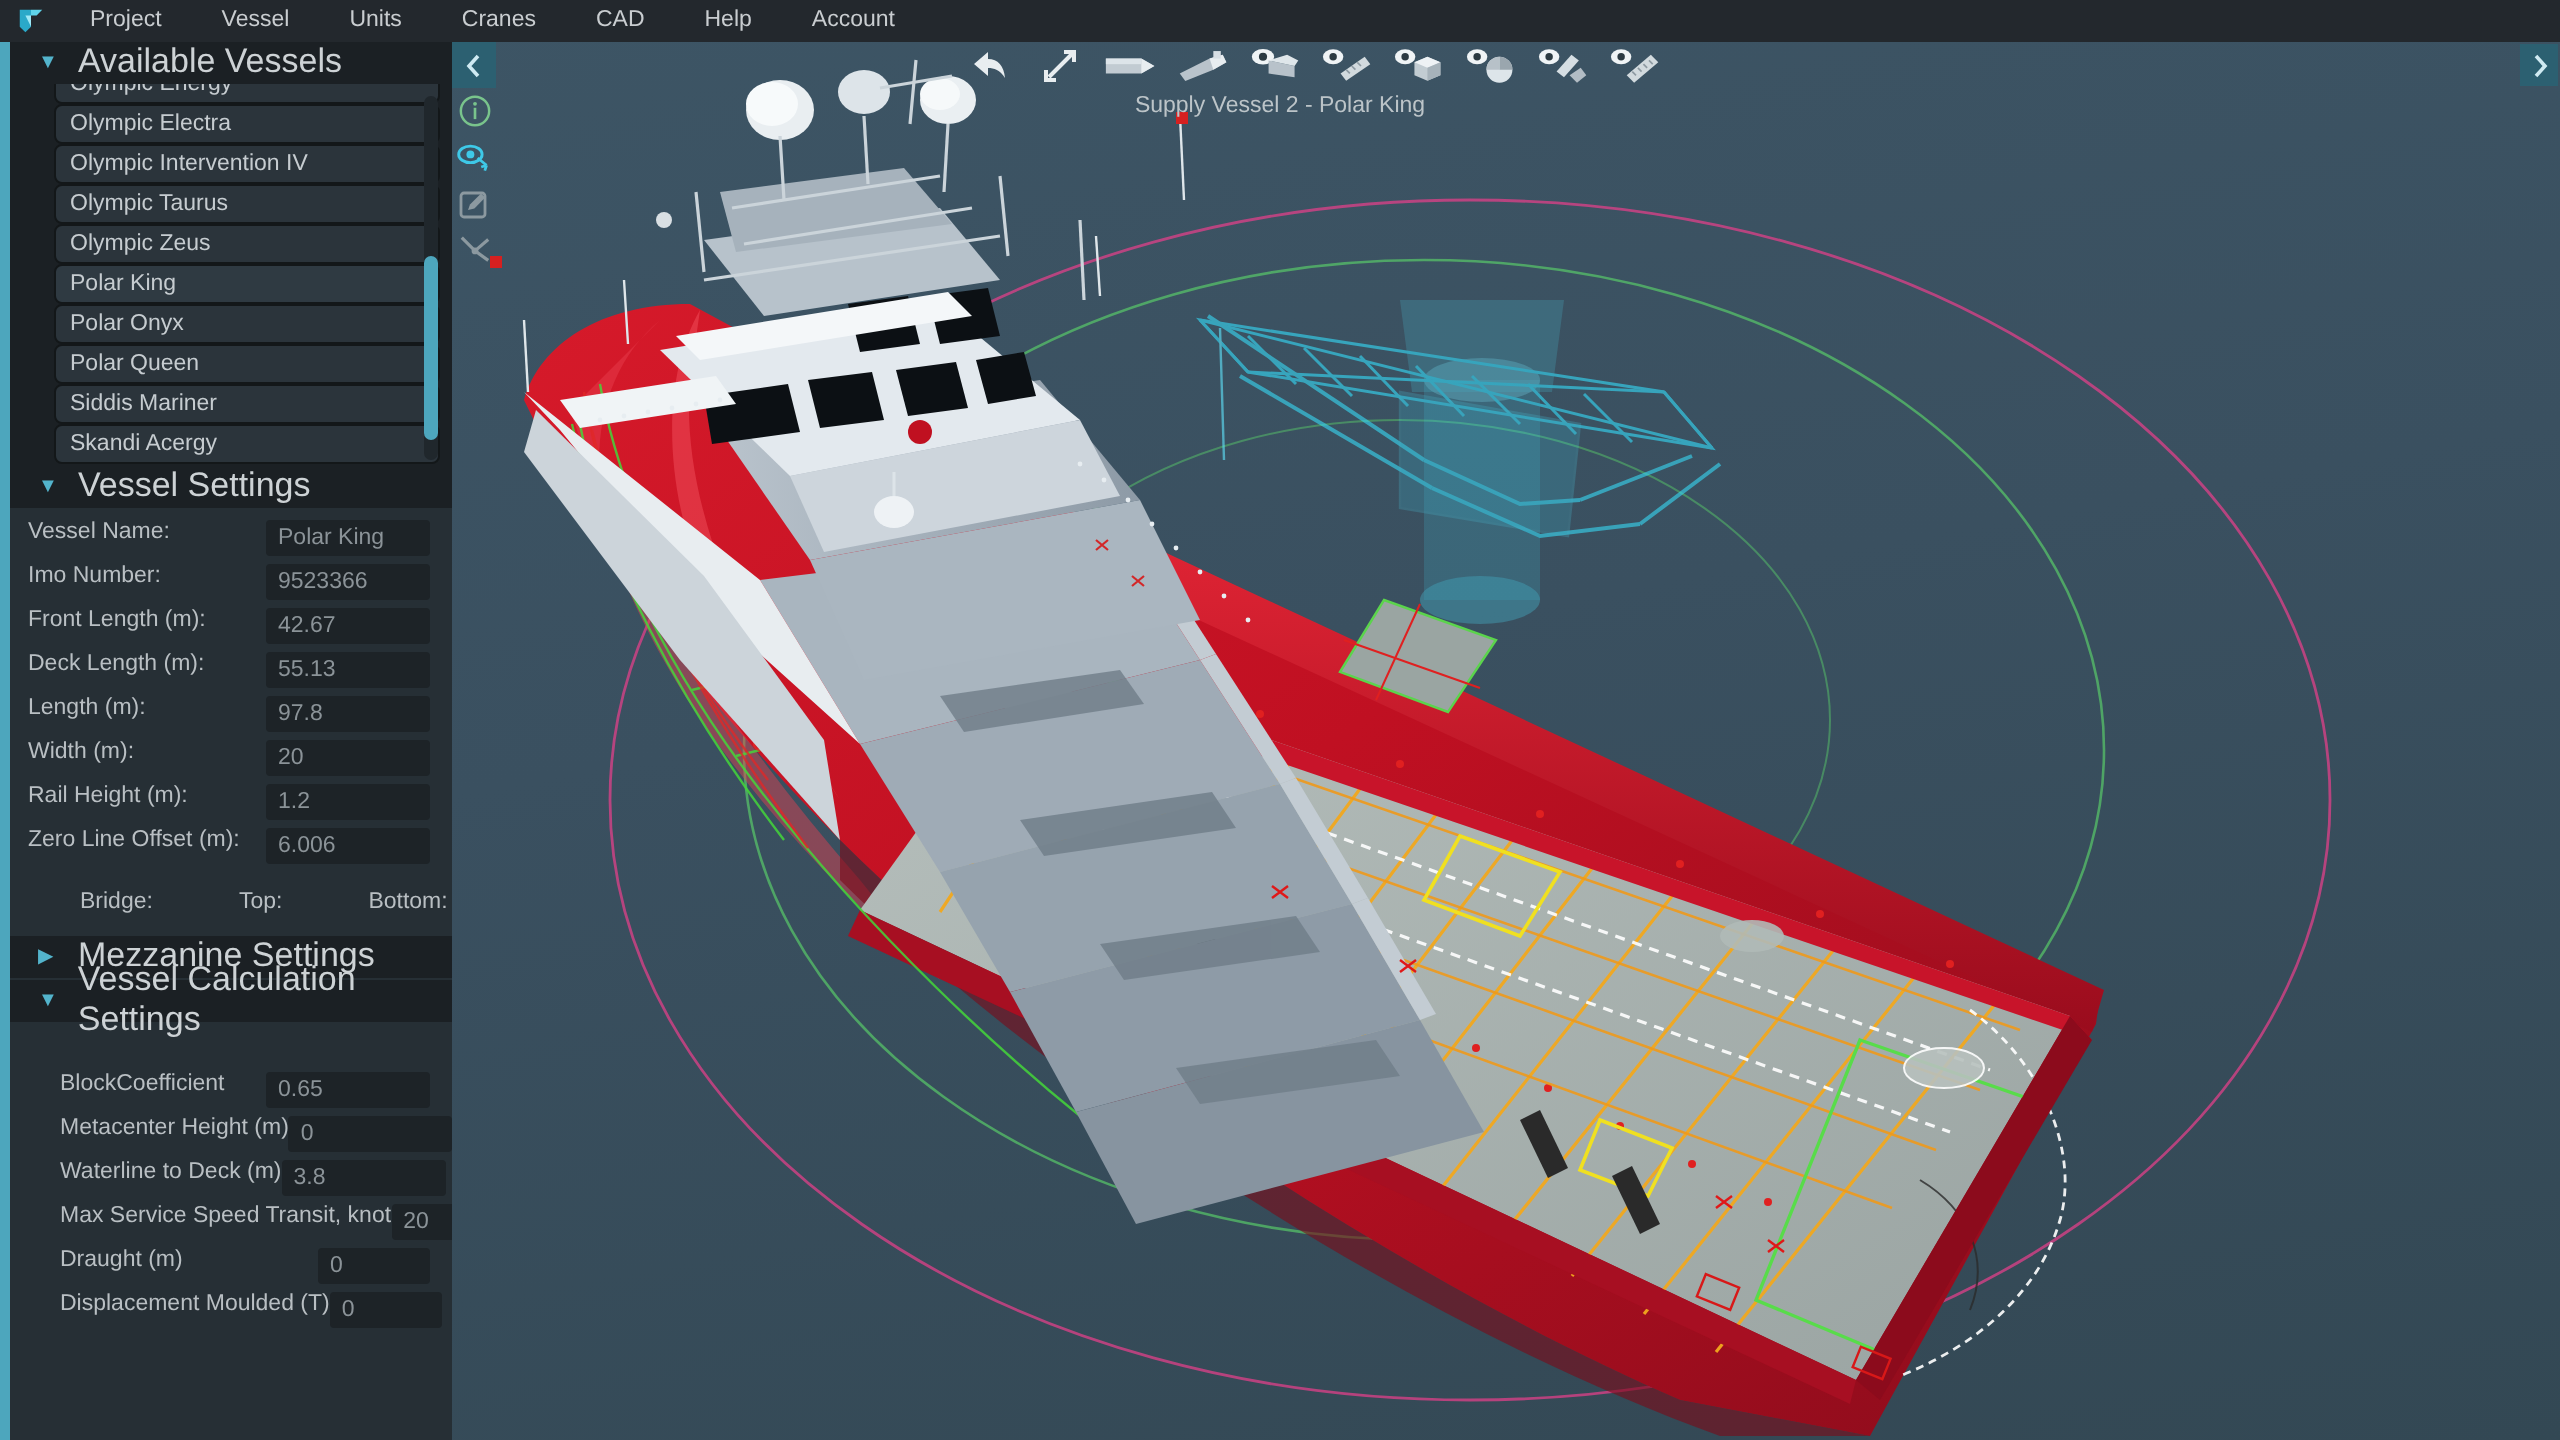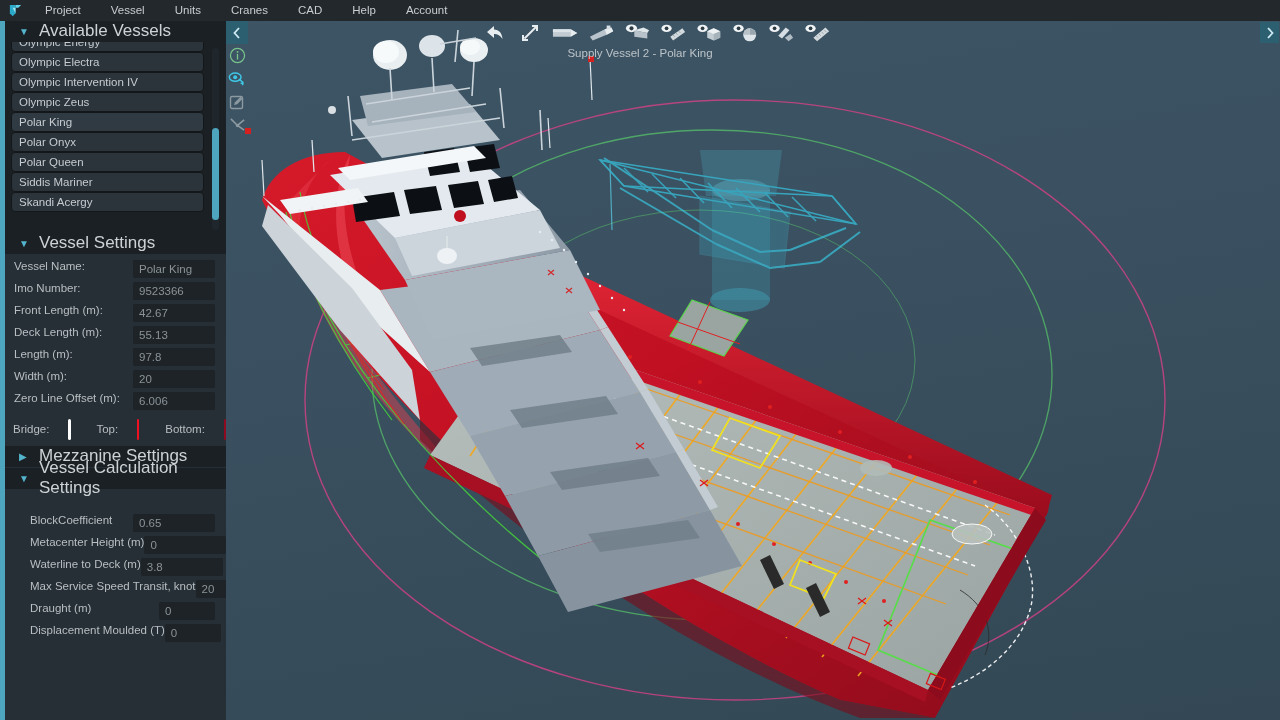--- a/index.html
+++ b/index.html
@@ -60,21 +60,21 @@
   
   .vessel-list-wrap {
     position: relative;
     margin: 0 0 0 5px;
     height: 191px;
     background: #1b2024;
     padding: 6px 0 0 0;
     overflow: hidden;
   }
   .vessel-list {
-    position: absolute; left: 6px; top: -10px;
+    position: absolute; left: 22px; top: -10px;
     width: 193px;
   }
   .vessel-item {
     height: 20px; line-height: 18px;
     margin-bottom: 0px;
     background: #2b343b;
     border: 1px solid #131719;
     border-radius: 4px;
     color: #c6ccd0; font-size: 11.5px;
     padding-left: 7px;
@@ -109,21 +109,21 @@
     height: 18px; line-height: 18px;
     font-size: 11.5px; color: #8b9398;
     padding-left: 6px;
     width: 82px;
     font-family: "Liberation Sans", sans-serif;
   }
   .row .fld.narrow { width: 56px; }
 
   .color-row {
     display: flex; align-items: center; height: 30px;
-    padding-left: 8px; gap: 12px;
+    padding-left: 35px; gap: 12px;
   }
   .color-row .clabel { font-size: 11.5px; color: #b9bfc3; margin-right: 7px; }
   .swatch {
     width: 24px; height: 21px; border-radius: 3px; cursor: pointer;
     display: inline-block;
   }
   .sp { width: 22px; }
 
   
   .iconstrip {
@@ -507,20 +507,21 @@
     <div class="section-header" style="margin-left:5px;">
       <span class="chev">▼</span>
       <span class="title">Available Vessels</span>
     </div>
 
     <div class="vessel-list-wrap">
       <div class="vessel-list">
         <div class="vessel-item">Olympic Energy</div>
         <div class="vessel-item">Olympic Electra</div>
         <div class="vessel-item">Olympic Intervention IV</div>
+        <div class="vessel-item">Olympic Taurus</div>
         <div class="vessel-item">Olympic Zeus</div>
         <div class="vessel-item selected">Polar King</div>
         <div class="vessel-item">Polar Onyx</div>
         <div class="vessel-item">Polar Queen</div>
         <div class="vessel-item">Siddis Mariner</div>
         <div class="vessel-item">Skandi Acergy</div>
       </div>
       <div class="vessel-scroll-track"></div>
       <div class="vessel-scroll-thumb"></div>
     </div>
@@ -546,20 +547,24 @@
         <span class="lbl">Deck Length (m):</span>
         <input class="fld" value="55.13" style="">
       </div>
       <div class="row">
         <span class="lbl">Length (m):</span>
         <input class="fld" value="97.8" style="">
       </div>
       <div class="row">
         <span class="lbl">Width (m):</span>
         <input class="fld" value="20" style="">
+      </div>
+      <div class="row">
+        <span class="lbl">Rail Height (m):</span>
+        <input class="fld" value="1.2" style="">
       </div>
       <div class="row">
         <span class="lbl">Zero Line Offset (m):</span>
         <input class="fld" value="6.006" style="">
       </div>
 
       <div class="color-row">
         <span class="clabel">Bridge:</span>
         <span class="swatch" id="sw0" style="background: rgb(253, 253, 253);"></span>
         <span class="sp"></span>

